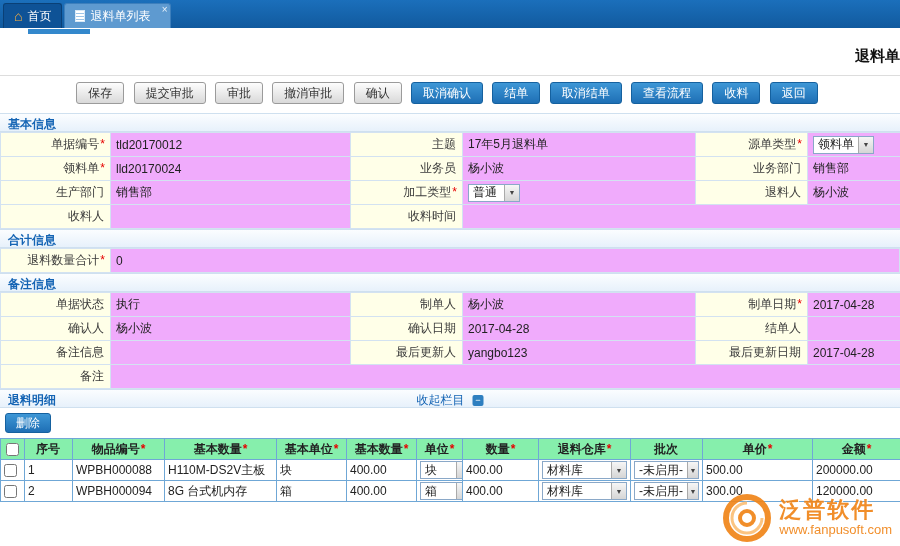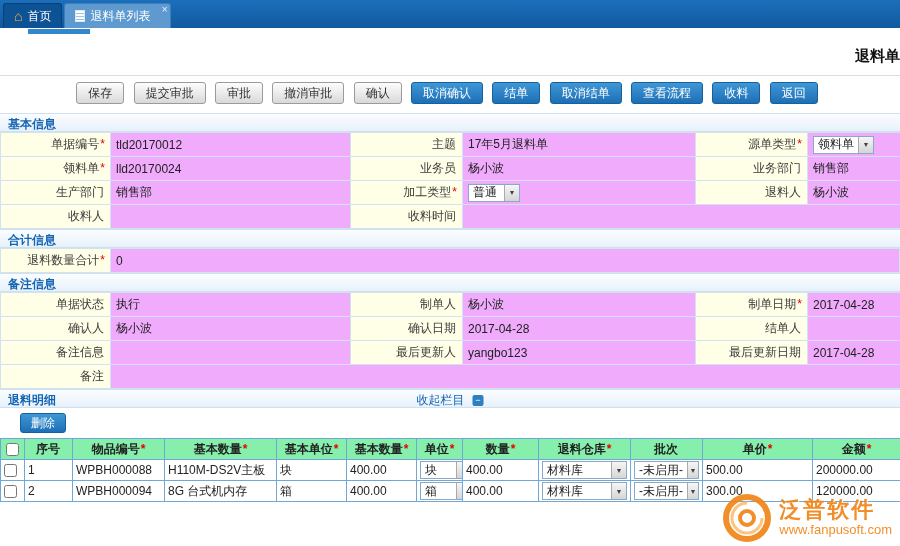--- a/index.html
+++ b/index.html
@@ -49,21 +49,21 @@
   td.note-val { height: 56px; vertical-align: top; }
   td.note-lbl { height: 56px; }
 
   
   .sel { display: inline-flex; align-items: center; justify-content: space-between; border: 1px solid #8AA8C8;
     background: #fff; height: 18px; padding-left: 4px; min-width: 52px; cursor: pointer; vertical-align: middle; }
   .sel .arrow { width: 15px; height: 16px; margin-left: 4px; background: linear-gradient(#F6F6F6, #D5D5D5);
     border-left: 1px solid #AAA; font-size: 7px; color: #444; display: flex; align-items: center; justify-content: center; }
 
   
-  .grid-toolbar { padding: 5px 20px; height: 30px; font-family: Liberation Serif, serif; }
+  .grid-toolbar { padding: 5px 5px; height: 30px; font-family: Liberation Serif, serif; }
   .btn-del { margin: 0; padding: 2px 10px; }
   table.grid { width: 100%; border-collapse: collapse; table-layout: fixed; }
   table.grid th, table.grid td { border: 1px solid #6FA7D6; font-size: 12px; padding: 1px 3px;
     height: 21px; overflow: hidden; white-space: nowrap; text-align: left; }
   table.grid th { background: #86efac; font-weight: bold; text-align: center; color: #222; }
   table.grid .gsel { width: 100%; }
   .ck { width: 13px; height: 13px; vertical-align: middle; cursor: pointer; }
 
   
   .watermark { position: absolute; right: 8px; bottom: 2px; display: flex; align-items: center; gap: 6px;

